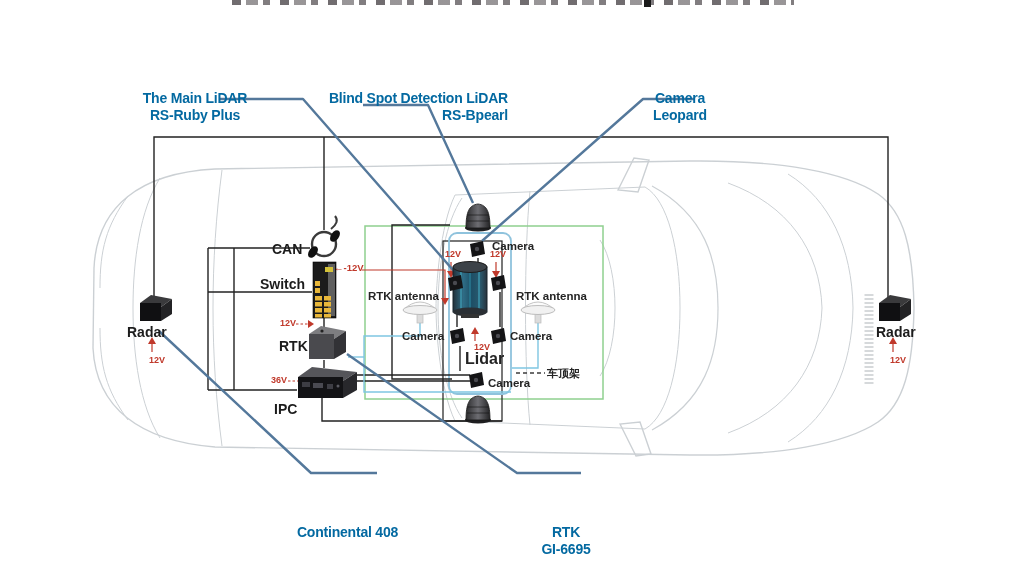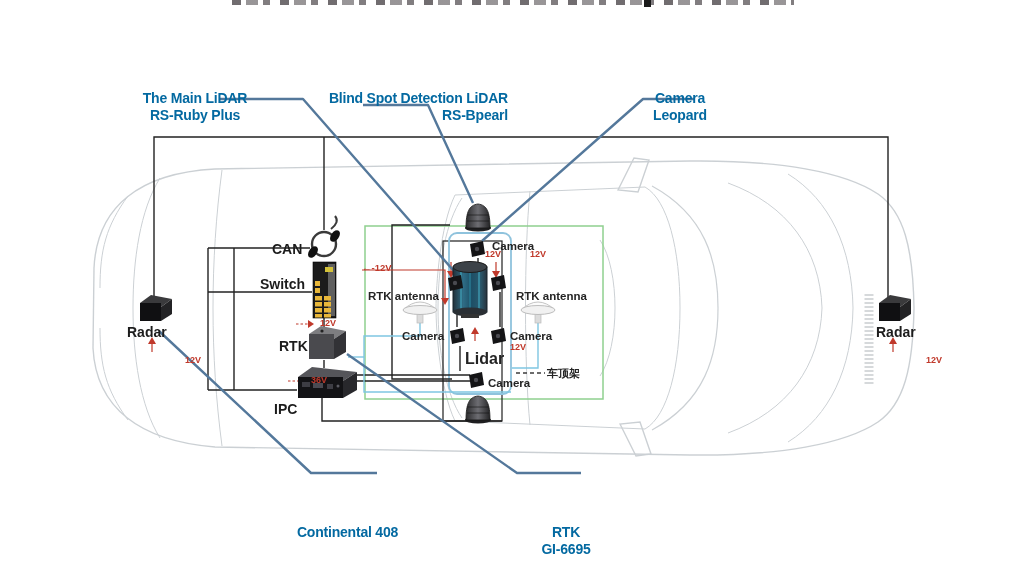--- a/index.html
+++ b/index.html
@@ -3,21 +3,21 @@
 <meta charset="utf-8">
 <style>
   html,body{margin:0;padding:0;background:#ffffff;}
   .stage{position:relative;width:1024px;height:576px;background:#ffffff;overflow:hidden;
          font-family:"Liberation Sans",sans-serif;color:#1f1f1f;}
   .stage svg{position:absolute;left:0;top:0;}
   .abs{position:absolute;}
   .callout{font-size:14px;font-weight:600;line-height:1.18;text-align:center;color:#0369a1;letter-spacing:-0.2px;margin-top:44px;}
   .lbl{font-size:14px;font-weight:700;color:#1c1c1c;white-space:nowrap;}
   .lbl-sm{font-size:11.5px;font-weight:700;color:#242424;white-space:nowrap;}
-  .lbl-red{font-size:9px;font-weight:700;color:#c0392b;white-space:nowrap;text-align:left;padding-left:44px;}
+  .lbl-red{font-size:9px;font-weight:700;color:#c0392b;white-space:nowrap;text-align:right;}
   .title-strip{position:absolute;top:0;left:232px;width:562px;height:5px;opacity:.8;
     background:repeating-linear-gradient(90deg, rgba(58,52,56,.9) 0 9px, transparent 9px 14px,
       rgba(58,52,56,.65) 14px 26px, transparent 26px 31px, rgba(58,52,56,.8) 31px 38px, transparent 38px 48px);}
   .title-dot{position:absolute;top:0;left:644px;width:7px;height:7px;background:#1b1b1b;}
 </style>
 </head>
 <body>
 
 <div class="stage">
 
@@ -259,21 +259,21 @@
   <div class="abs lbl" style="left:876px;top:324px;">Radar</div>
   <div class="abs lbl-sm" style="left:368px;top:290px;">RTK antenna</div>
   <div class="abs lbl-sm" style="left:516px;top:290px;">RTK antenna</div>
   <div class="abs lbl-sm" style="left:492px;top:240px;">Camera</div>
   <div class="abs lbl-sm" style="left:402px;top:330px;">Camera</div>
   <div class="abs lbl-sm" style="left:510px;top:330px;">Camera</div>
   <div class="abs lbl-sm" style="left:488px;top:377px;">Camera</div>
   <div class="abs lbl-sm" style="left:465px;top:350px;font-size:16px;">Lidar</div>
   <div class="abs lbl-sm" style="left:547px;top:366px;font-size:11px;font-weight:700;">车顶架</div>
 
-  <div class="abs lbl-red" style="left:318px;top:262px;font-size:9.5px;">←-12V</div>
+  <div class="abs lbl-red" style="left:334px;top:262px;font-size:9.5px;">←-12V</div>
   <div class="abs lbl-red" style="left:441px;top:249px;width:20px;">12V</div>
   <div class="abs lbl-red" style="left:486px;top:249px;width:20px;">12V</div>
   <div class="abs lbl-red" style="left:466px;top:342px;width:24px;">12V</div>
   <div class="abs lbl-red" style="left:276px;top:318px;width:20px;">12V</div>
   <div class="abs lbl-red" style="left:267px;top:375px;width:20px;">36V</div>
   <div class="abs lbl-red" style="left:141px;top:355px;width:24px;">12V</div>
   <div class="abs lbl-red" style="left:882px;top:355px;width:24px;">12V</div>
 
 </div>
 

